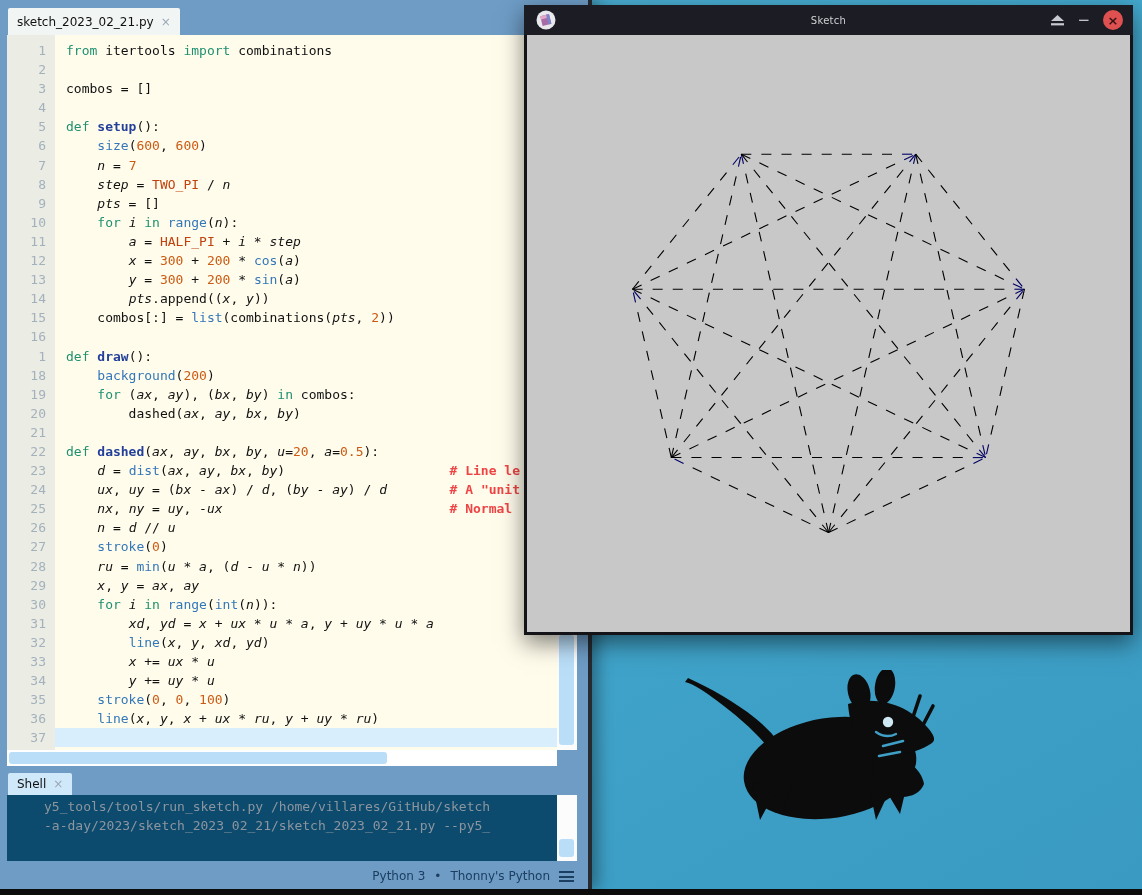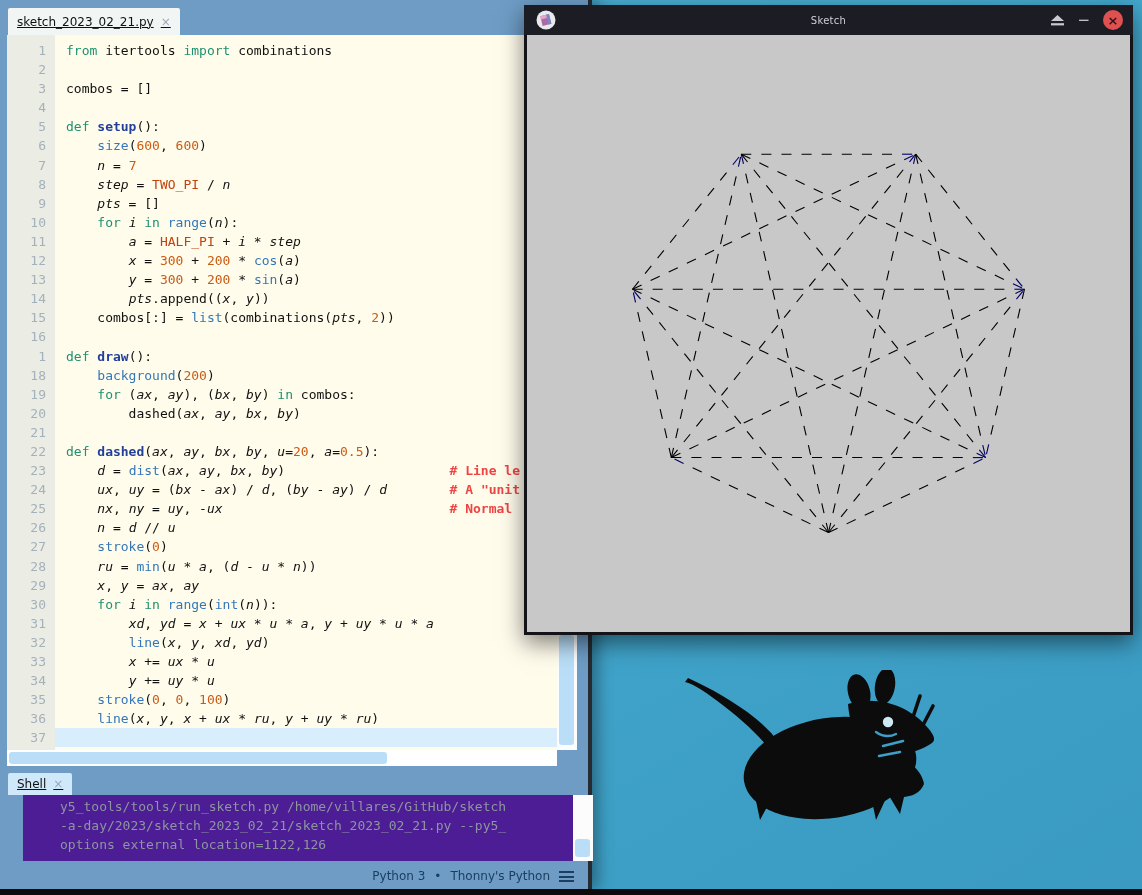--- a/index.html
+++ b/index.html
@@ -10,21 +10,21 @@
   .desktop{position:absolute;inset:0;
     background:linear-gradient(150deg,#51b4d8 0%,#42a7cc 45%,#3a9ac2 100%);}
   .mouse-svg{position:absolute;left:680px;top:670px;width:270px;height:160px;}
   .bottom-strip{position:absolute;left:0;right:0;bottom:0;height:6px;background:#0c0c0c;z-index:60;}
 
   
   .thonny{position:absolute;left:0;top:0;width:588px;height:889px;background:#6e9cc5;
           border-right:4px solid #262b31;box-shadow:6px 0 14px rgba(0,0,0,.35);z-index:5;}
   .tabbar{position:absolute;left:0;top:0;width:100%;height:35px;}
   .tab{display:flex;align-items:center;gap:7px;font-size:12px;color:#101010;
-       padding:0 9px;border-radius:2px 2px 0 0;text-decoration:underline;}
+       padding:0 9px;border-radius:2px 2px 0 0;}
   .tab-editor{position:absolute;left:8px;top:8px;height:27px;background:#f1f5f4;
        box-shadow:0 3px 0 rgba(40,70,100,.25);}
   .tab-close{color:#9aa8b5;font-size:12px;cursor:default;}
 
   .editor{position:absolute;left:7px;top:35px;width:570px;height:715px;display:flex;
           background:#fffcec;}
   .gutter{width:48px;background:#ebece3;color:#a3b1bd;text-align:right;
           padding:6px 0 0 0;font:13px/19.1px "DejaVu Sans Mono",monospace;}
   .gutter .gl{height:19.1px;padding-right:9px;}
   .codearea{flex:1;padding:6px 0 0 0;font:13px/19.1px "DejaVu Sans Mono",monospace;
@@ -40,21 +40,21 @@
   .tk-cm{color:#ef4444;font-weight:bold;}
   .tk-pl{color:#111;}
   .vscroll{width:20px;background:#fcfcfc;position:relative;}
   .vthumb{position:absolute;left:2px;width:15px;top:600px;height:110px;
           background:#badef8;border-radius:3px;}
   .hscroll{position:absolute;left:7px;top:750px;width:550px;height:16px;background:#ffffff;}
   .hthumb{position:absolute;left:2px;top:2px;width:378px;height:12px;
           background:#badef8;border-radius:3px;}
 
   .tab-shell{position:absolute;left:8px;top:773px;height:22px;background:#cfe8fa;}
-  .shell{position:absolute;left:7px;top:795px;width:570px;height:66px;background:#4c1d95;display:flex;margin-left:16px;}
+  .shell{position:absolute;left:7px;top:795px;width:570px;height:66px;background:#0c4a6e;display:flex;}
   .shell-lines{flex:1;padding:2px 0 0 37px;font:13px/19.1px "DejaVu Sans Mono",monospace;
                color:#8d969f;white-space:pre;overflow:hidden;}
   .shell-vscroll{width:20px;background:#fcfcfc;position:relative;}
   .sthumb{position:absolute;left:2px;width:15px;bottom:4px;height:18px;
           background:#badef8;border-radius:3px;}
 
   .statusbar{position:absolute;left:0;right:0;top:863px;height:26px;display:flex;
              justify-content:flex-end;align-items:center;gap:9px;padding-right:14px;
              color:#1c3e60;font-size:12px;}
   .menu-ic{width:15px;height:11px;
@@ -153,21 +153,21 @@
   </div>
   <div class="hscroll">
     <div class="hthumb"></div>
   </div>
 
   <div class="tab tab-shell">
     <span>Shell</span>
     <span class="tab-close">×</span>
   </div>
   <div class="shell">
-    <div class="shell-lines" id="shell-lines"><div>y5_tools/tools/run_sketch.py /home/villares/GitHub/sketch</div><div>-a-day/2023/sketch_2023_02_21/sketch_2023_02_21.py --py5_</div><div>options external location=1122,126</div></div>
+    <div class="shell-lines" id="shell-lines"><div>y5_tools/tools/run_sketch.py /home/villares/GitHub/sketch</div><div>-a-day/2023/sketch_2023_02_21/sketch_2023_02_21.py --py5_</div></div>
     <div class="shell-vscroll">
       <div class="sthumb"></div>
     </div>
   </div>
 
   <div class="statusbar">
     <span>Python 3</span>
     <span>•</span>
     <span>Thonny's Python</span>
     <span class="menu-ic"></span>

